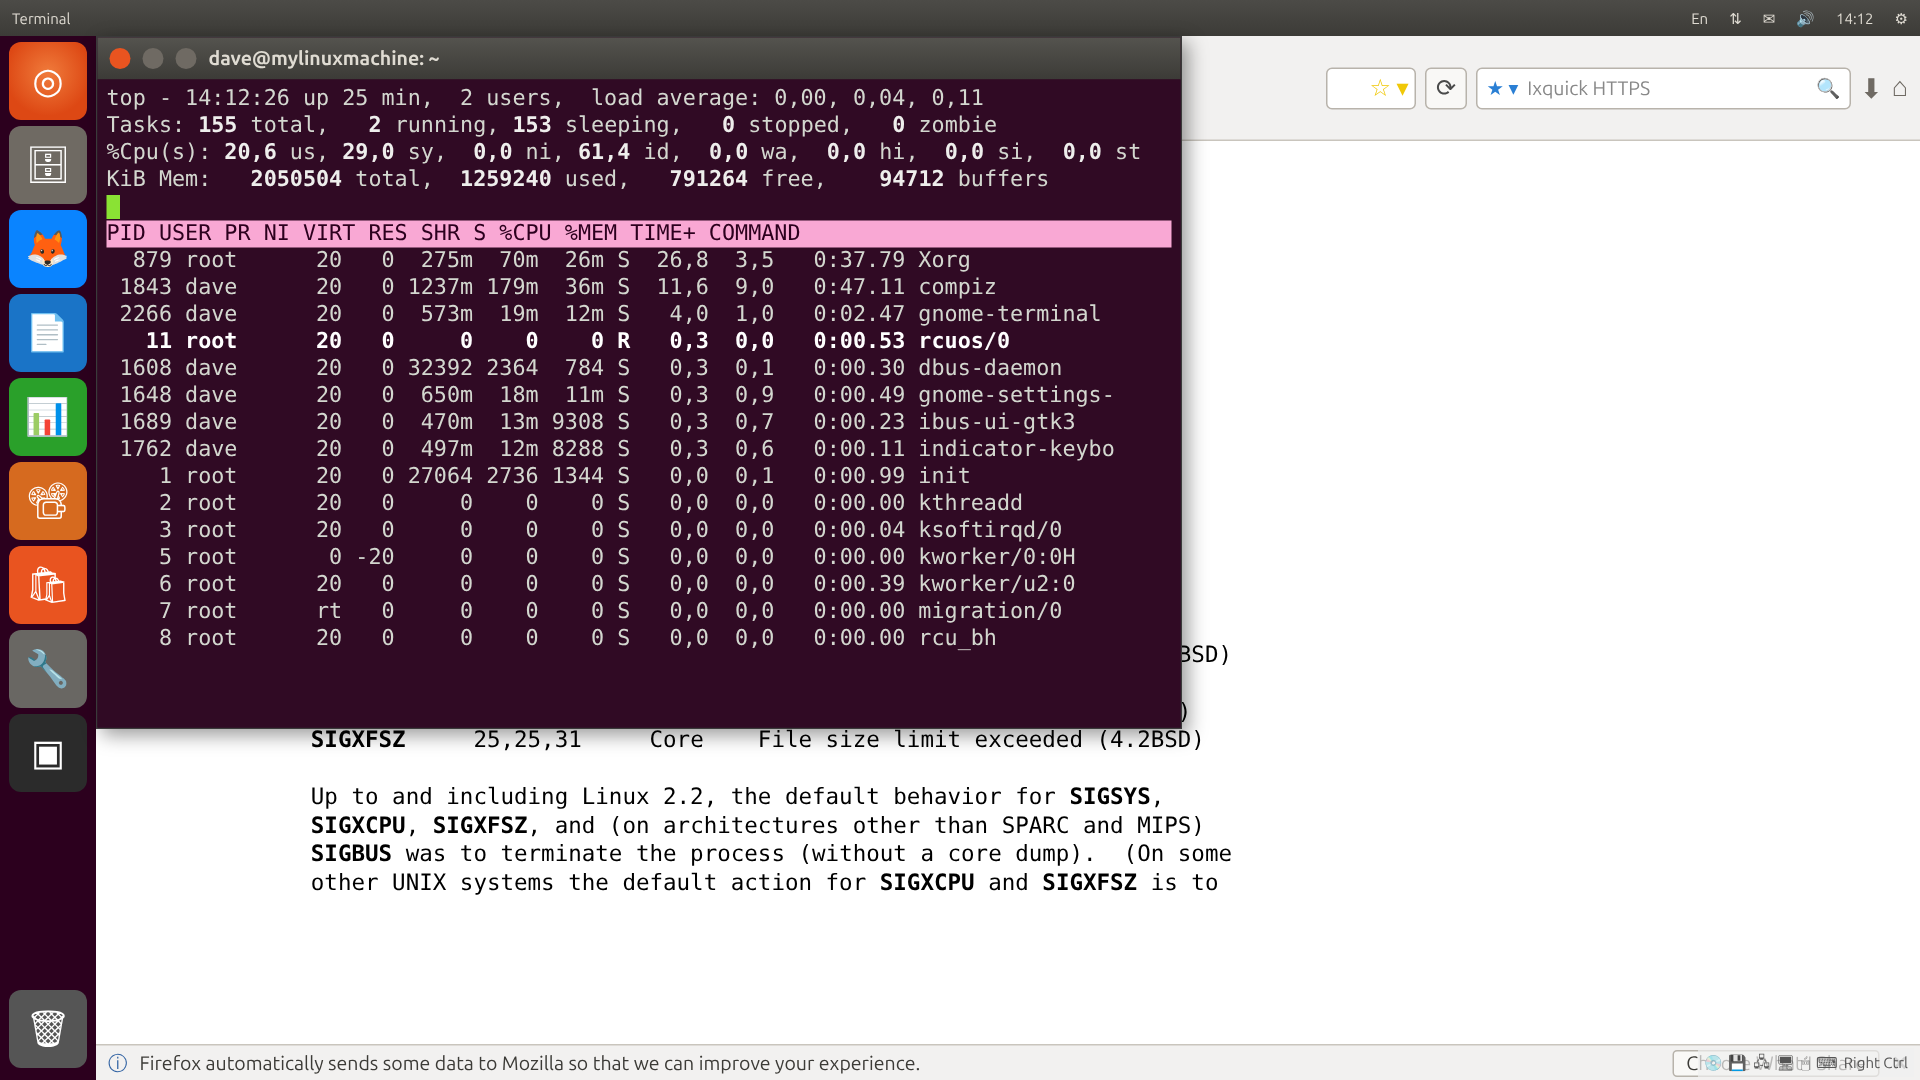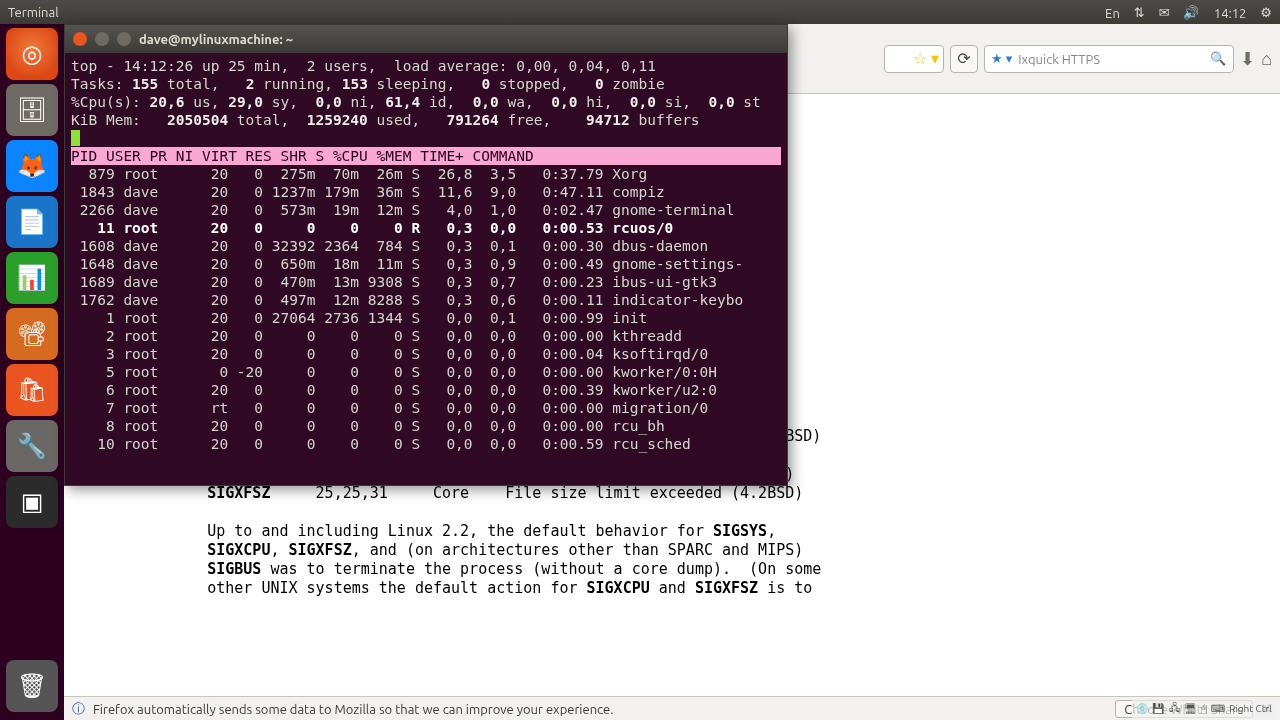--- a/index.html
+++ b/index.html
@@ -1,17 +1,17 @@
 <!DOCTYPE html>
 <html><head>
 <meta charset="utf-8">
 <style>
 * { margin: 0; padding: 0; box-sizing: border-box; }
 body { width: 1280px; height: 720px; font-family: "Ubuntu", sans-serif; background: #f2f1f0; overflow: hidden; position: relative; }
-.topbar { position: absolute; top:0; left:0; right:0; height:24px; background: linear-gradient(#4c4b47,#3c3b37); color:#dfdbd2; display:flex; align-items:center; padding:0 8px; font-size:13px; }
+.topbar { position: absolute; top:0; left:0; right:0; height:24px; background: linear-gradient(#4c4b47,#3c3b37); color:#dfdbd2; display:flex; align-items:center; padding:0 8px; font-size:10px; }
 .topbar .title { flex:1; }
 .topbar .ind { display:flex; gap:14px; align-items:flex-end; }
 .topbar .ind span { display:inline-flex; align-items:center; }
 .launcher { position:absolute; top:24px; left:0; width:64px; bottom:0; background:#2c001e; display:flex; flex-direction:column; align-items:center; padding-top:4px; gap:4px; }
 .launcher .item { width:52px; height:52px; border-radius:8px; display:flex; align-items:center; justify-content:center; font-size:24px; color:#fff; }
 .launcher .trash { margin-top:auto; margin-bottom:8px; }
 .dash { background: radial-gradient(circle at 50% 40%, #f07b3b 0%, #dd4814 70%); }
 .files { background:#6f6a63; }
 .ff { background:#0a84ff; }
 .writer { background:#1a74c7; }
@@ -142,21 +142,20 @@
       <span class="row"> 1648 dave      20   0  650m  18m  11m S   0,3  0,9   0:00.49 gnome-settings-</span>
       <span class="row"> 1689 dave      20   0  470m  13m 9308 S   0,3  0,7   0:00.23 ibus-ui-gtk3</span>
       <span class="row"> 1762 dave      20   0  497m  12m 8288 S   0,3  0,6   0:00.11 indicator-keybo</span>
       <span class="row">    1 root      20   0 27064 2736 1344 S   0,0  0,1   0:00.99 init</span>
       <span class="row">    2 root      20   0     0    0    0 S   0,0  0,0   0:00.00 kthreadd</span>
       <span class="row">    3 root      20   0     0    0    0 S   0,0  0,0   0:00.04 ksoftirqd/0</span>
       <span class="row">    5 root       0 -20     0    0    0 S   0,0  0,0   0:00.00 kworker/0:0H</span>
       <span class="row">    6 root      20   0     0    0    0 S   0,0  0,0   0:00.39 kworker/u2:0</span>
       <span class="row">    7 root      rt   0     0    0    0 S   0,0  0,0   0:00.00 migration/0</span>
       <span class="row">    8 root      20   0     0    0    0 S   0,0  0,0   0:00.00 rcu_bh</span>
-      <span class="row">   10 root      20   0     0    0    0 S   0,0  0,0   0:00.59 rcu_sched</span>
     </div>
 </div>
 
 <div class="notif-bar">
   <span class="info">ⓘ</span>
   <span>Firefox automatically sends some data to Mozilla so that we can improve your experience.</span>
   <span class="spacer"></span>
   <span class="choose">Choose What I Share</span>
   <span class="x">✕</span>
 </div>

